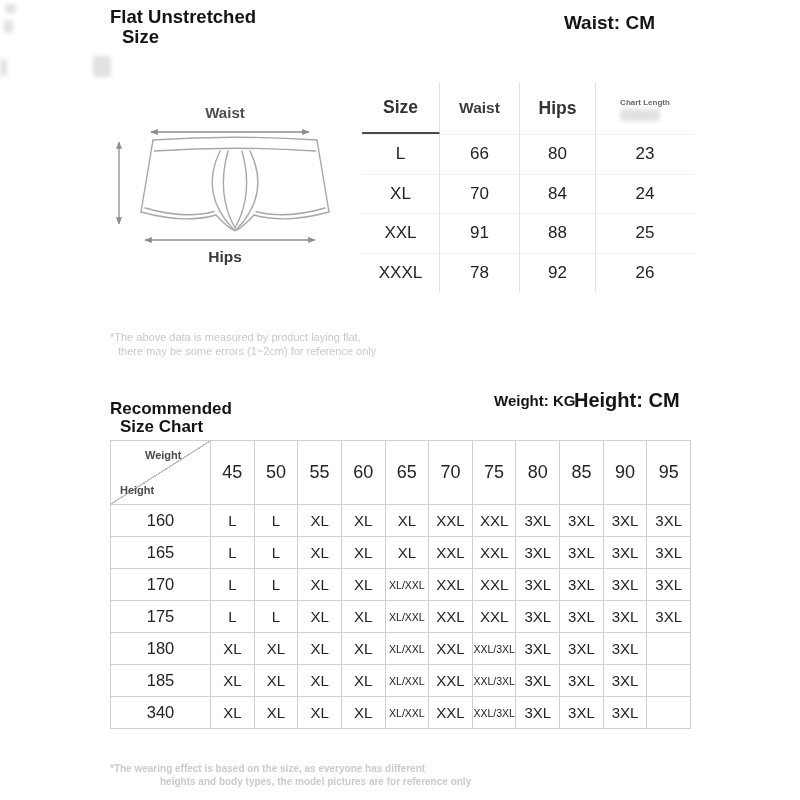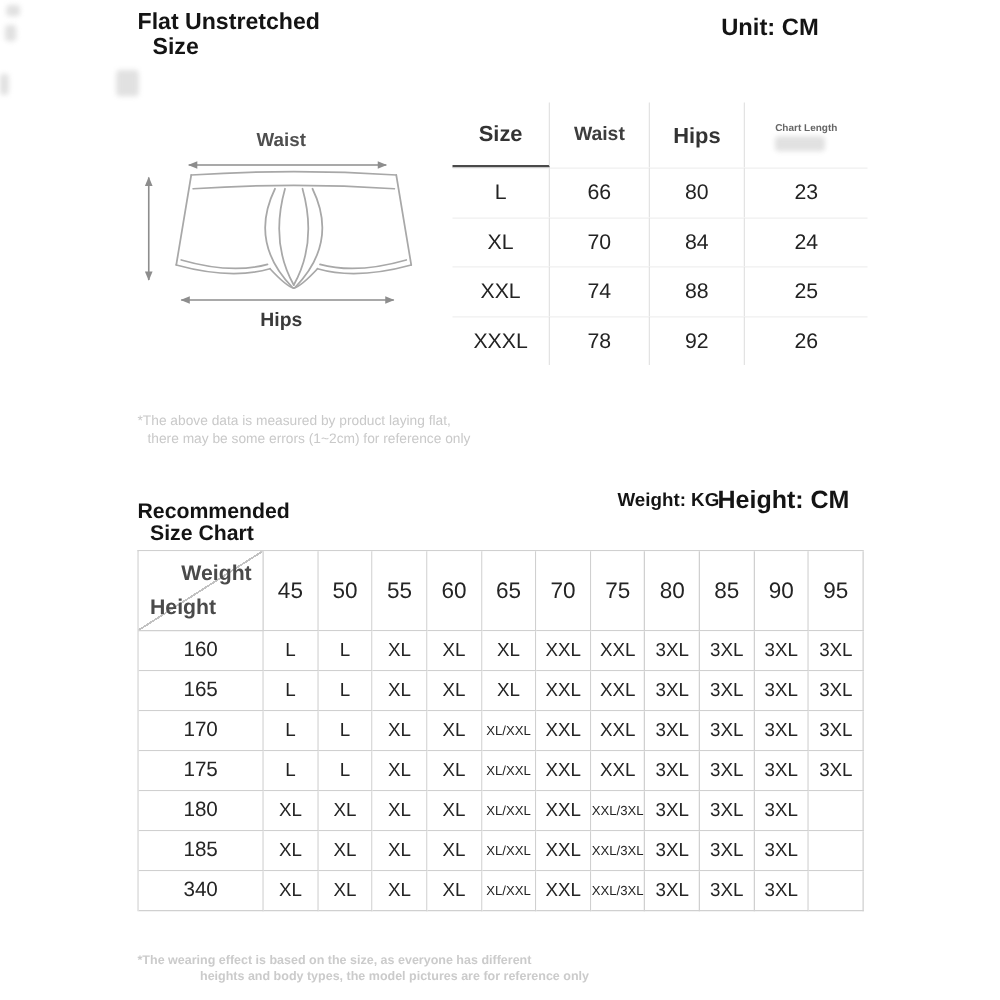--- a/index.html
+++ b/index.html
@@ -43,42 +43,42 @@
 
   #matrix{position:absolute;left:110px;top:440px;width:580px;display:grid;
     grid-template-columns:100px repeat(11,1fr);grid-template-rows:64px repeat(7,32px);
     border-left:1px solid #d0d0d0;border-top:1px solid #d0d0d0;}
   .mcell{border-right:1px solid #d0d0d0;border-bottom:1px solid #d0d0d0;display:flex;align-items:center;justify-content:center;color:#242424;background:#fff;}
   .mhead{font-size:18px;}
   .mrowhead{font-size:16.5px;}
   .mval{font-size:15px;}
   .combo{font-size:10.5px;}
   .corner{position:relative;background:linear-gradient(to bottom right,#fff calc(50% - 0.75px),#c2c2c2 calc(50% - 0.75px),#c2c2c2 calc(50% + 0.75px),#fff calc(50% + 0.75px));}
-  .corner span{position:absolute;font-size:17px;font-weight:bold;color:#4a4a4a;text-align:center;}
+  .corner span{position:absolute;font-size:11px;font-weight:bold;color:#4a4a4a;text-align:center;}
   .corner .cw{left:34px;top:8px;}
   .corner .ch{left:9px;bottom:8px;}
 
   #rec-note{position:absolute;left:110px;top:762px;font-size:10px;font-weight:bold;color:#cbcbcb;line-height:13px;}
   #rec-note .l2{margin-left:6px;padding-left:44px;}
 </style>
 </head>
 <body>
 
 <div id="page">
 
   <div class="smudge" style="left:5px;top:4px;width:11px;height:9px;"></div>
   <div class="smudge" style="left:4px;top:20px;width:9px;height:13px;"></div>
   <div class="smudge" style="left:93px;top:56px;width:18px;height:21px;"></div>
   <div class="smudge" style="left:0px;top:59px;width:7px;height:17px;"></div>
 
   <div id="flat-title">
     <div>Flat Unstretched</div>
     <div class="l2">Size</div>
   </div>
-  <div id="unit-label">Unit: CM</div>
+  <div id="unit-label">Waist: CM</div>
 
   <div id="diagram">
     <div id="waist-label">Waist</div>
     <svg width="260" height="122" viewBox="0 0 260 122">
       <defs>
         <marker id="arr" viewBox="0 0 8 8" markerWidth="7" markerHeight="7" refX="6.5" refY="3" orient="auto-start-reverse">
           <path d="M0.5,0.3 L7,3 L0.5,5.7 z" fill="#8d8d8d"></path>
         </marker>
       </defs>
 
@@ -116,21 +116,21 @@
       <div class="fcell fhead fh3">Chart Length</div>
       <div class="fcell fbody vline">L</div>
       <div class="fcell fbody vline">66</div>
       <div class="fcell fbody vline">80</div>
       <div class="fcell fbody">23</div>
       <div class="fcell fbody vline">XL</div>
       <div class="fcell fbody vline">70</div>
       <div class="fcell fbody vline">84</div>
       <div class="fcell fbody">24</div>
       <div class="fcell fbody vline">XXL</div>
-      <div class="fcell fbody vline">74</div>
+      <div class="fcell fbody vline">91</div>
       <div class="fcell fbody vline">88</div>
       <div class="fcell fbody">25</div>
       <div class="fcell fbody vline">XXXL</div>
       <div class="fcell fbody vline">78</div>
       <div class="fcell fbody vline">92</div>
       <div class="fcell fbody">26</div>
     </div>
 
   <div id="flat-note">
     <div>*The above data is measured by product laying flat,</div>

